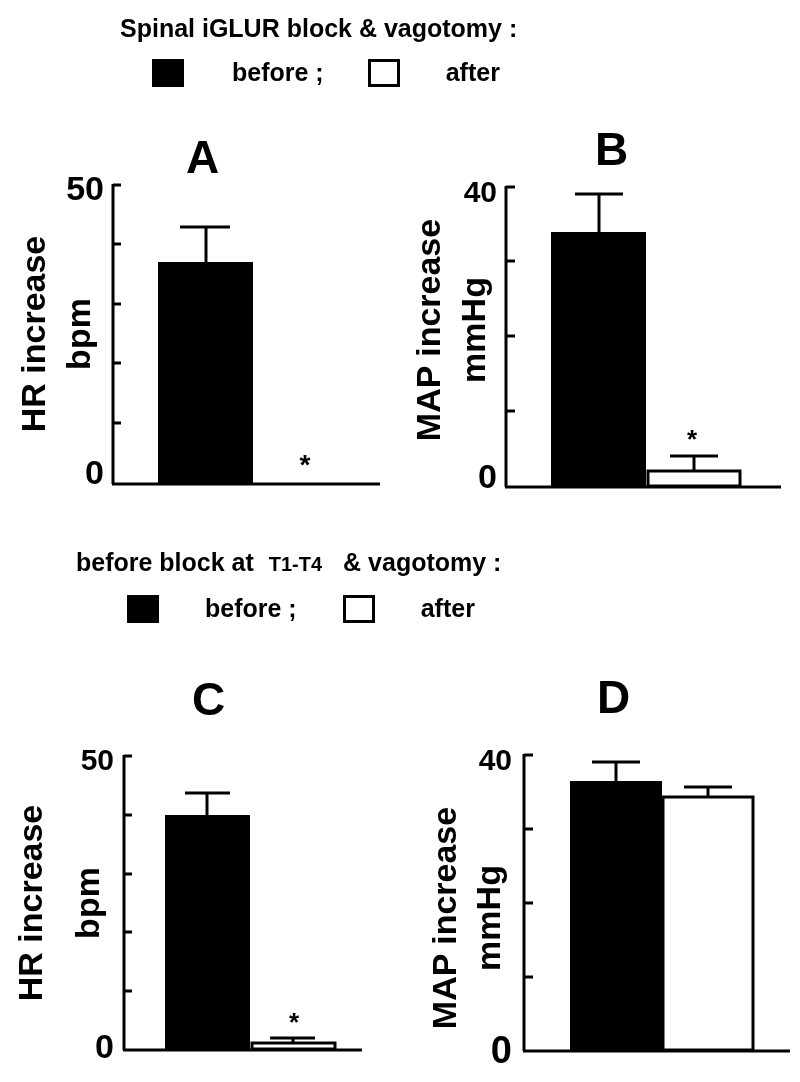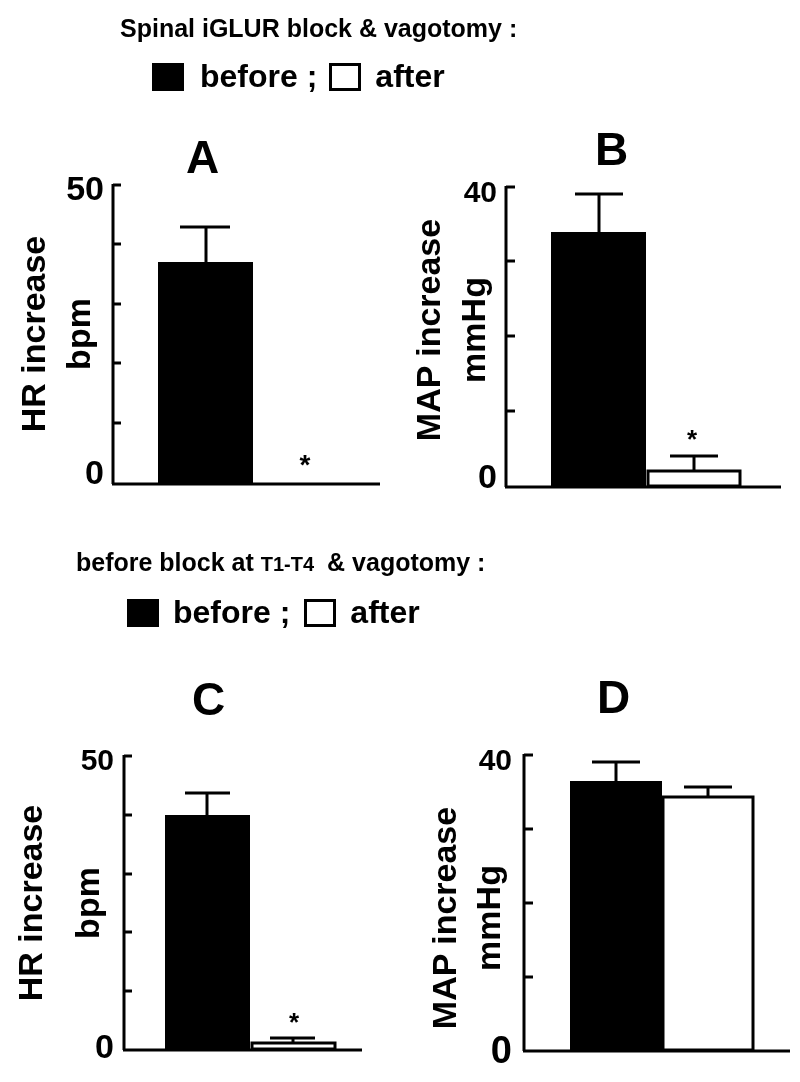--- a/index.html
+++ b/index.html
@@ -1,41 +1,41 @@
 <!DOCTYPE html>
 <html><head>
 <meta charset="utf-8">
 <style>
   html, body { margin:0; padding:0; background:#fff; }
   body { width:800px; height:1082px; position:relative; overflow:hidden;
          font-family:"Liberation Sans", sans-serif; color:#000; font-weight:bold; }
   .heading { position:absolute; font-size:25px; white-space:nowrap; }
-  .legend { position:absolute; display:flex; align-items:center; font-size:32px; white-space:nowrap; }
+  .legend { position:absolute; display:flex; align-items:center; font-size:25px; white-space:nowrap;gap:32px; }
   .swatch { display:inline-block; width:32px; height:28px; box-sizing:border-box; }
   .swatch.filled { background:#000; }
   .swatch.open { border:3px solid #000; background:#fff; }
   .panel-letter { position:absolute; font-size:46px; }
   svg { position:absolute; left:0; top:0; }
   .sm { font-size:20px; }
 </style>
 </head>
 <body>
 
 <div class="heading" style="left:120px; top:14px;">Spinal iGLUR block  &amp; vagotomy :</div>
 <div class="legend" style="left:152px; top:58px;">
   <span class="swatch filled"></span>
   <span style="margin-left:16px;">before ;</span>
   <span class="swatch open" style="margin-left:12px;"></span>
   <span style="margin-left:14px;">after</span>
 </div>
 
 <div class="heading" style="left:76px; top:548px;">
   <span>before block at</span>
-  <span class="sm" style="">T1-T4</span>
-  <span style="margin-left:6px;">&amp; vagotomy :</span>
+  <span class="sm" style="margin-left:8px;">T1-T4</span>
+  <span style="margin-left:14px;">&amp; vagotomy :</span>
 </div>
 <div class="legend" style="left:127px; top:594px;">
   <span class="swatch filled"></span>
   <span style="margin-left:14px;">before ;</span>
   <span class="swatch open" style="margin-left:14px;"></span>
   <span style="margin-left:14px;">after</span>
 </div>
 
 <div class="panel-letter" style="left:186px; top:130px;">A</div>
 <div class="panel-letter" style="left:595px; top:122px;">B</div>

